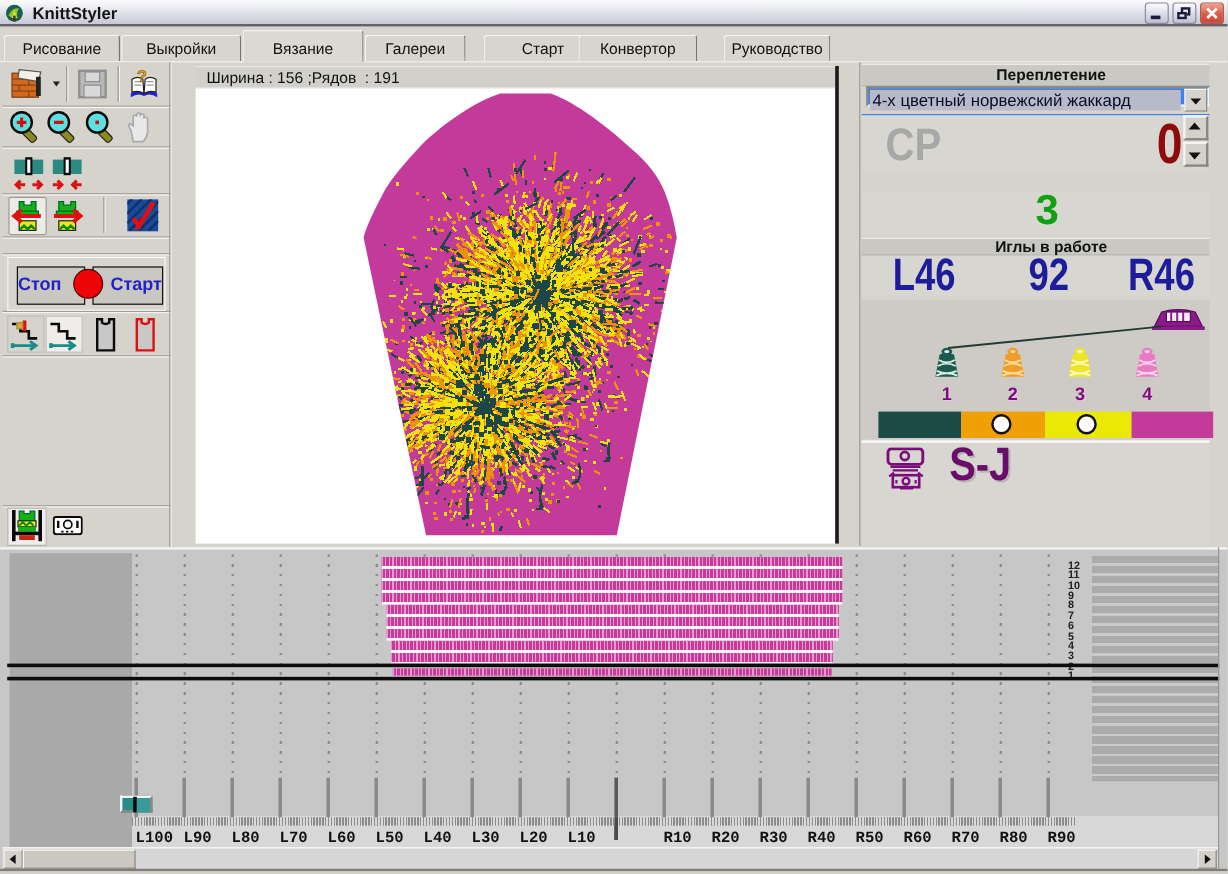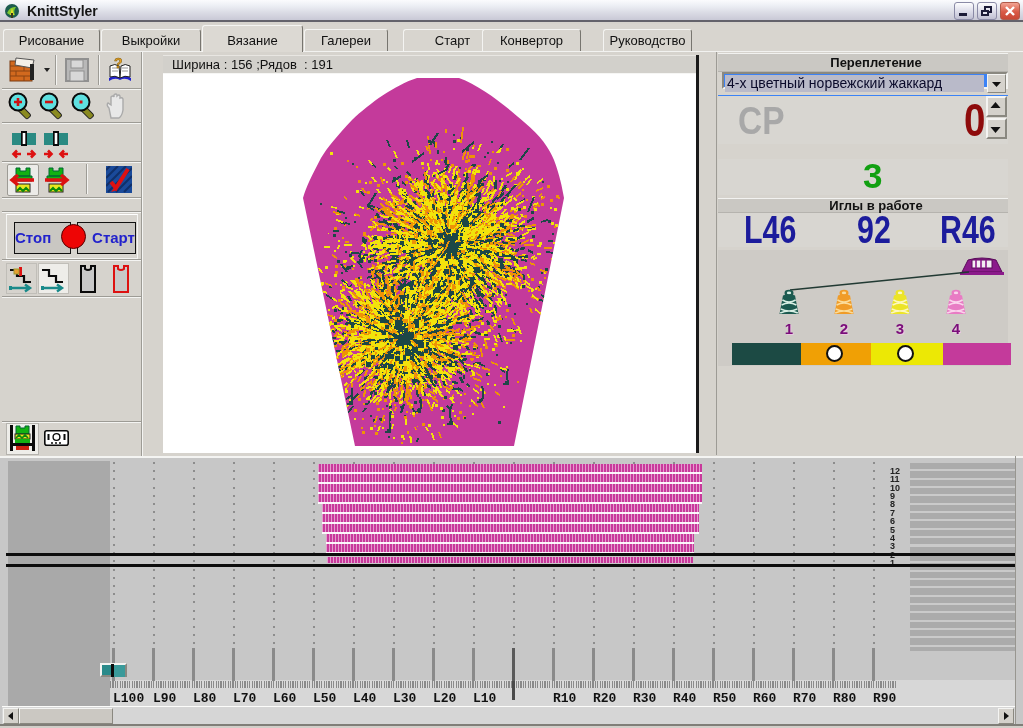--- a/index.html
+++ b/index.html
@@ -1178,20 +1178,32 @@
   <path d="M4.4,11 Q11,15 17.6,11 M3.6,16 Q11,12 18.4,16 M2.8,20 Q11,24 19.2,20 M2.2,24 Q11,20 19.8,24" stroke="#fad4ec" stroke-width="1.6" fill="none"></path>
 </svg>
  <div style="position:absolute;left:60px;top:70px;width:22px;text-align:center;font-size:15px;font-weight:bold;color:#7a0d7a;text-shadow:1px 1px 0 #e8c8e0">1</div><div style="position:absolute;left:115px;top:70px;width:22px;text-align:center;font-size:15px;font-weight:bold;color:#7a0d7a;text-shadow:1px 1px 0 #e8c8e0">2</div><div style="position:absolute;left:171px;top:70px;width:22px;text-align:center;font-size:15px;font-weight:bold;color:#7a0d7a;text-shadow:1px 1px 0 #e8c8e0">3</div><div style="position:absolute;left:227px;top:70px;width:22px;text-align:center;font-size:15px;font-weight:bold;color:#7a0d7a;text-shadow:1px 1px 0 #e8c8e0">4</div>
  <div style="position:absolute;left:14px;top:93px;width:69px;height:22px;background:#1c4a44"></div>
  <div style="position:absolute;left:83px;top:93px;width:70px;height:22px;background:#f0a005"></div>
  <div style="position:absolute;left:153px;top:93px;width:72px;height:22px;background:#ece805"></div>
  <div style="position:absolute;left:225px;top:93px;width:68px;height:22px;background:#c43a9b"></div>
  <div style="position:absolute;left:108px;top:95px;width:17px;height:17px;background:#fff;border:2px solid #111;border-radius:50%"></div>
  <div style="position:absolute;left:179px;top:95px;width:17px;height:17px;background:#fff;border:2px solid #111;border-radius:50%"></div>
 </path></div>
+<div class="rbody" style="top:315px;height:88px;border-top:2px solid #f8f8f6">
+ <svg style="position:absolute;left:20px;top:4px" width="34" height="36" viewBox="0 0 34 36">
+  <rect x="2" y="1" width="29" height="13" rx="3" fill="none" stroke="#7a0d7a" stroke-width="2.4"></rect>
+  <circle cx="16" cy="7" r="3.4" fill="none" stroke="#7a0d7a" stroke-width="2.2"></circle>
+  <path d="M4,16 h25 M6,19 h21" stroke="#7a0d7a" stroke-width="1.8"></path>
+  <path d="M3,24 l4,-3 M31,24 l-4,-3" stroke="#7a0d7a" stroke-width="2"></path>
+  <rect x="6" y="23" width="22" height="10" fill="none" stroke="#7a0d7a" stroke-width="2.2"></rect>
+  <circle cx="17" cy="28" r="2.8" fill="none" stroke="#7a0d7a" stroke-width="2"></circle>
+  <path d="M9,27 v3 M25,27 v3 M12,34 h11" stroke="#7a0d7a" stroke-width="1.8"></path>
+ </svg>
+ <div style="position:absolute;left:73px;top:-3px;font-size:39px;font-weight:bold;color:#6a0c6a;text-shadow:2px 2px 0 #b8b6b1;transform:scaleX(0.85);transform-origin:left top">S-J</div>
+</div>
 </div>
 
 <div id="bed"></div>
 <div style="position:absolute;left:8px;top:461px;width:102px;height:246px;background:#a9a9a9"></div>
 <div style="position:absolute;left:110px;top:680px;width:906px;height:27px;background:#d7d7d7"></div>
 <div style="position:absolute;left:910px;top:463px;width:106px;height:188px;
  background:repeating-linear-gradient(#ababab 0 6.3px, #cacaca 6.3px 8.35px)"></div>
 <div class="rownum" style="top:467.0px">12</div>
 <div class="rownum" style="top:475.4px">11</div>
 <div class="rownum" style="top:483.7px">10</div>

